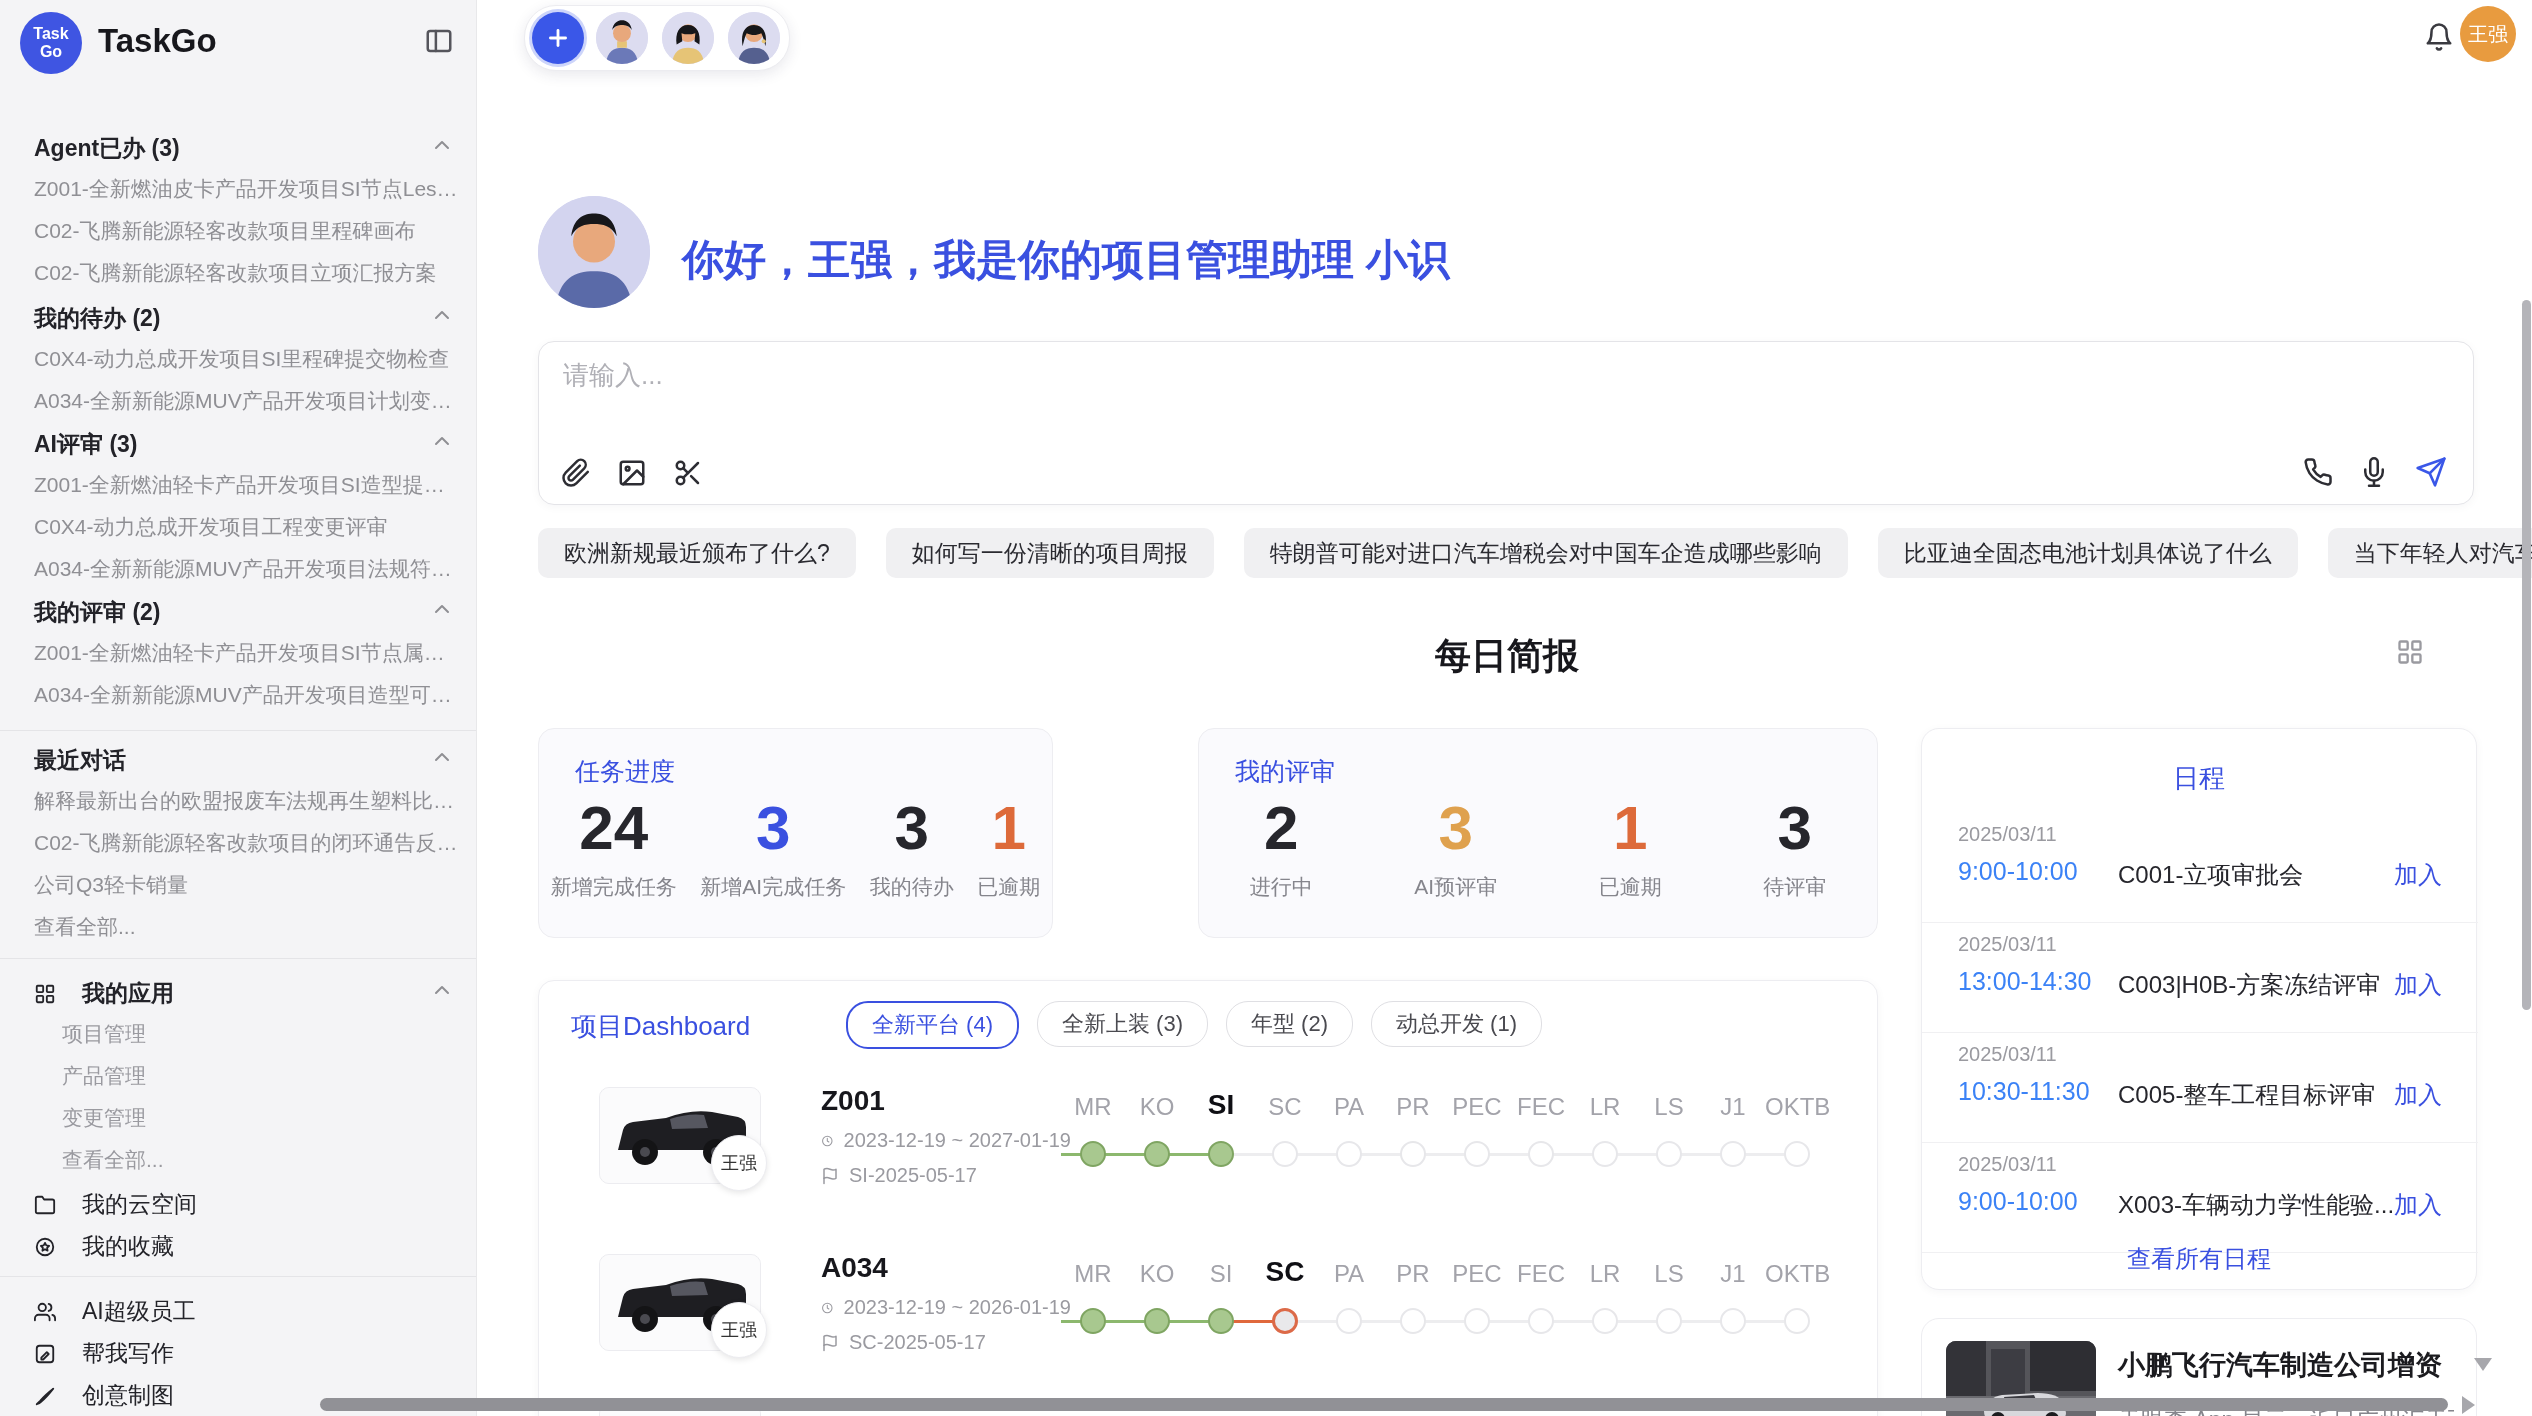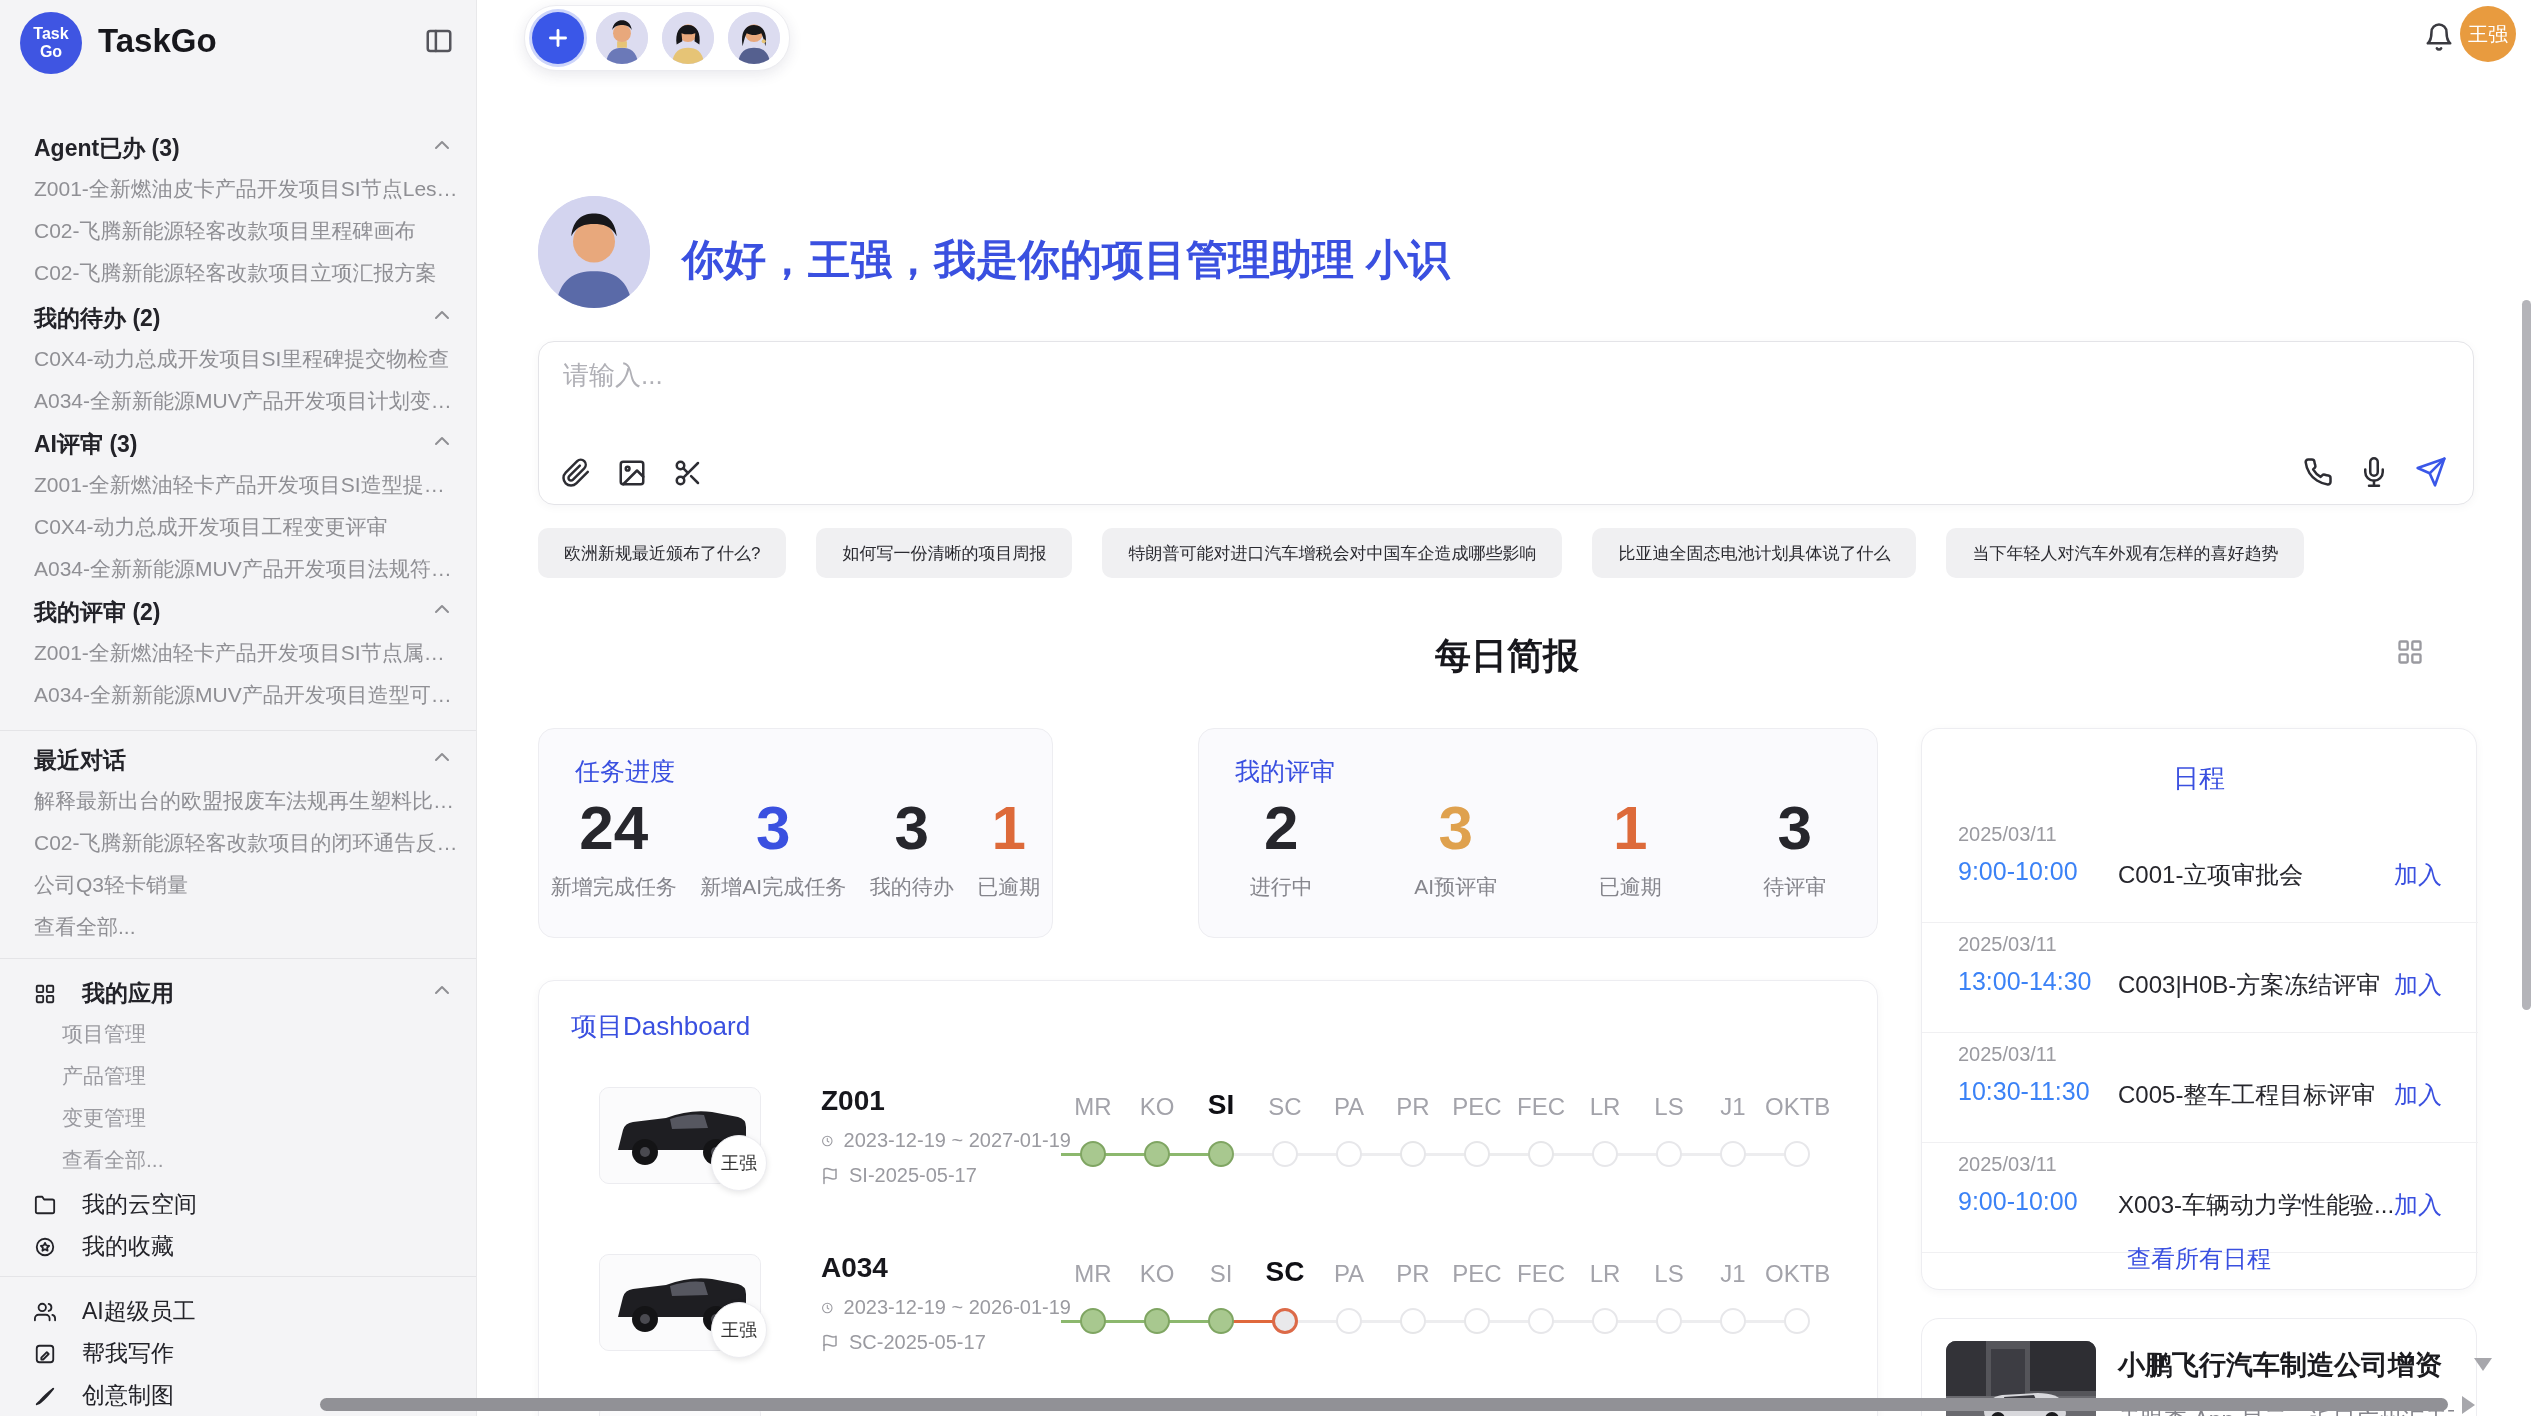--- a/index.html
+++ b/index.html
@@ -42,21 +42,21 @@
     box-sizing:border-box;box-shadow:0 2px 10px rgba(30,30,60,.04);}
   .input-card textarea{position:absolute;left:22px;top:14px;width:1600px;height:80px;border:none;outline:none;resize:none;
     font-family:inherit;font-size:26px;color:#26262c;background:transparent;}
   .input-card textarea::placeholder{color:#b0b0b6;}
   .in-icons-left{position:absolute;left:22px;bottom:16px;display:flex;gap:26px;color:#2d2d33;}
   .in-icons-right{position:absolute;right:26px;bottom:16px;display:flex;gap:26px;color:#2d2d33;align-items:center;}
   .send-ic{color:#3a57e8;}
 
   
   .chips{left:538px;top:528px;width:1940px;display:flex;gap:30px;}
-  .chip{height:50px;border-radius:10px;background:#f0f0f2;color:#2a2a30;font-size:17px;display:flex;align-items:center;
+  .chip{height:50px;border-radius:10px;background:#f0f0f2;color:#2a2a30;font-size:23px;display:flex;align-items:center;
     padding:0 26px;white-space:nowrap;cursor:pointer;}
 
   
   .briefing-row{left:538px;top:632px;width:1938px;height:44px;}
   .briefing-title{width:100%;text-align:center;font-size:36px;font-weight:700;color:#17171c;}
   .briefing-grid{position:absolute;right:52px;top:6px;color:#9a9aa0;cursor:pointer;}
 
   
   .stat-card{top:728px;height:210px;border-radius:16px;background:#fafafd;border:1px solid #ededf1;box-sizing:border-box;}
   .stat-title{position:absolute;left:36px;top:26px;font-size:25px;color:#3a50e0;}
@@ -406,20 +406,26 @@
       </div>
       <div class="metric">
         <div class="m-val">3</div>
         <div class="m-label">待评审</div>
       </div>
     </div>
   </div>
 
   <div class="abs dash-card">
     <div class="dash-title">项目Dashboard</div>
+    <div class="dash-filters">
+      <div class="filter active">全新平台 (4)</div>
+      <div class="filter">全新上装 (3)</div>
+      <div class="filter">年型 (2)</div>
+      <div class="filter">动总开发 (1)</div>
+    </div>
 
     <div class="proj-row" style="top:98px">
       <div class="proj-img">
         <svg width="160" height="95" viewBox="0 0 160 95">
             <rect width="160" height="95" fill="#fbfbfc"></rect>
             <path d="M18 62 L23 42 Q25 35 33 34 L66 30 Q90 21 112 24 L138 29 Q146 31 146 39 L146 62 Z" fill="#1e1e22"></path>
             <path d="M70 31 Q88 25 104 27 L108 40 L72 41 Z" fill="#565760"></path>
             <circle cx="45" cy="64" r="13" fill="#141416"></circle>
             <circle cx="45" cy="64" r="5" fill="#4a4a50"></circle>
             <circle cx="116" cy="64" r="13" fill="#141416"></circle>

